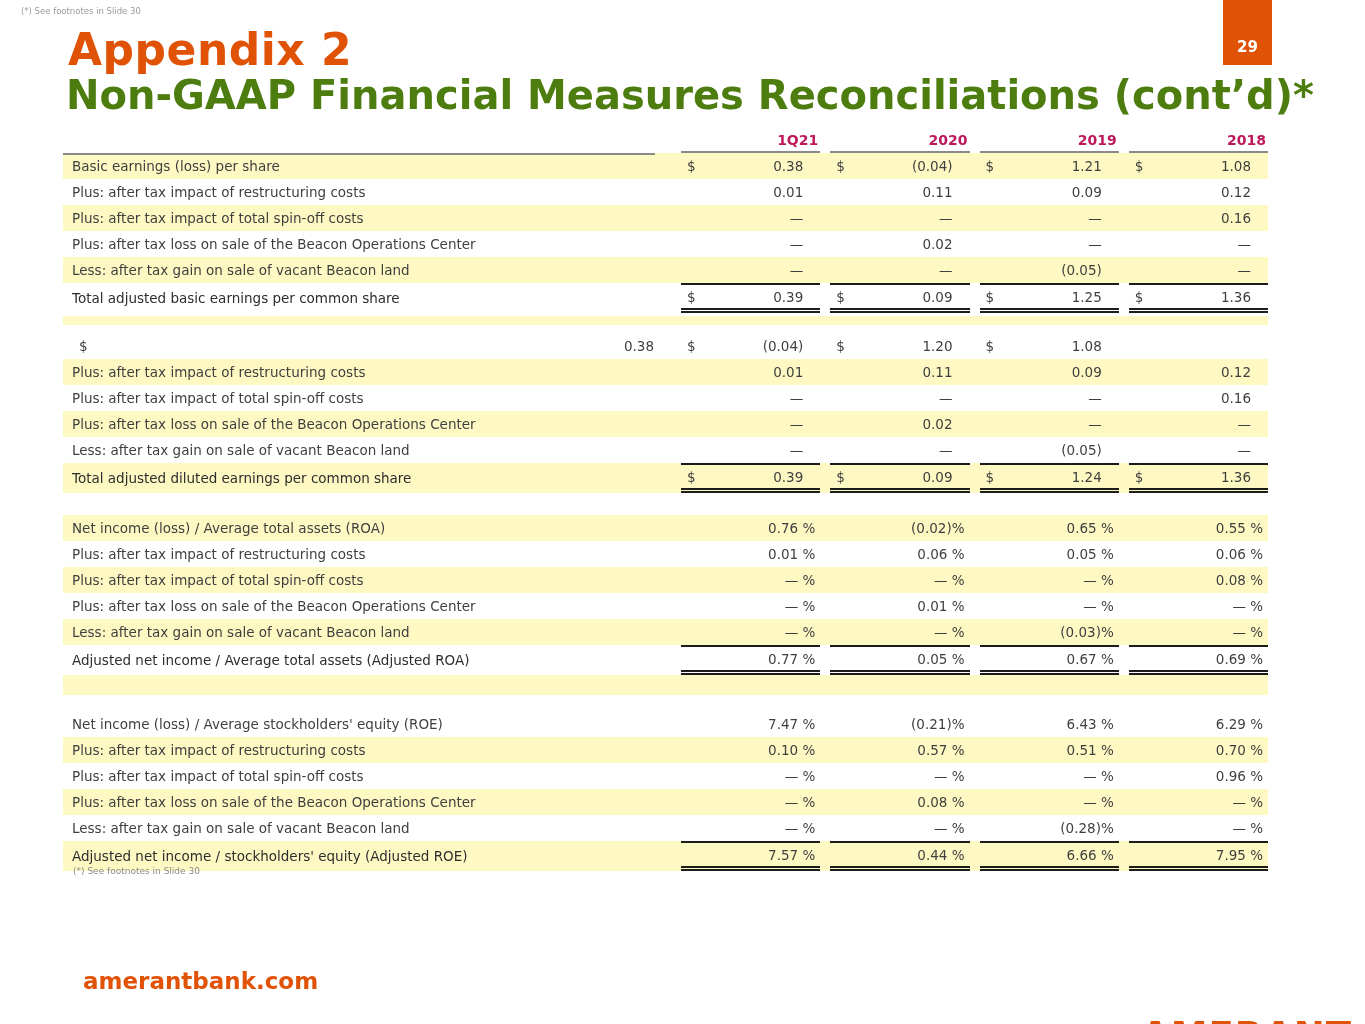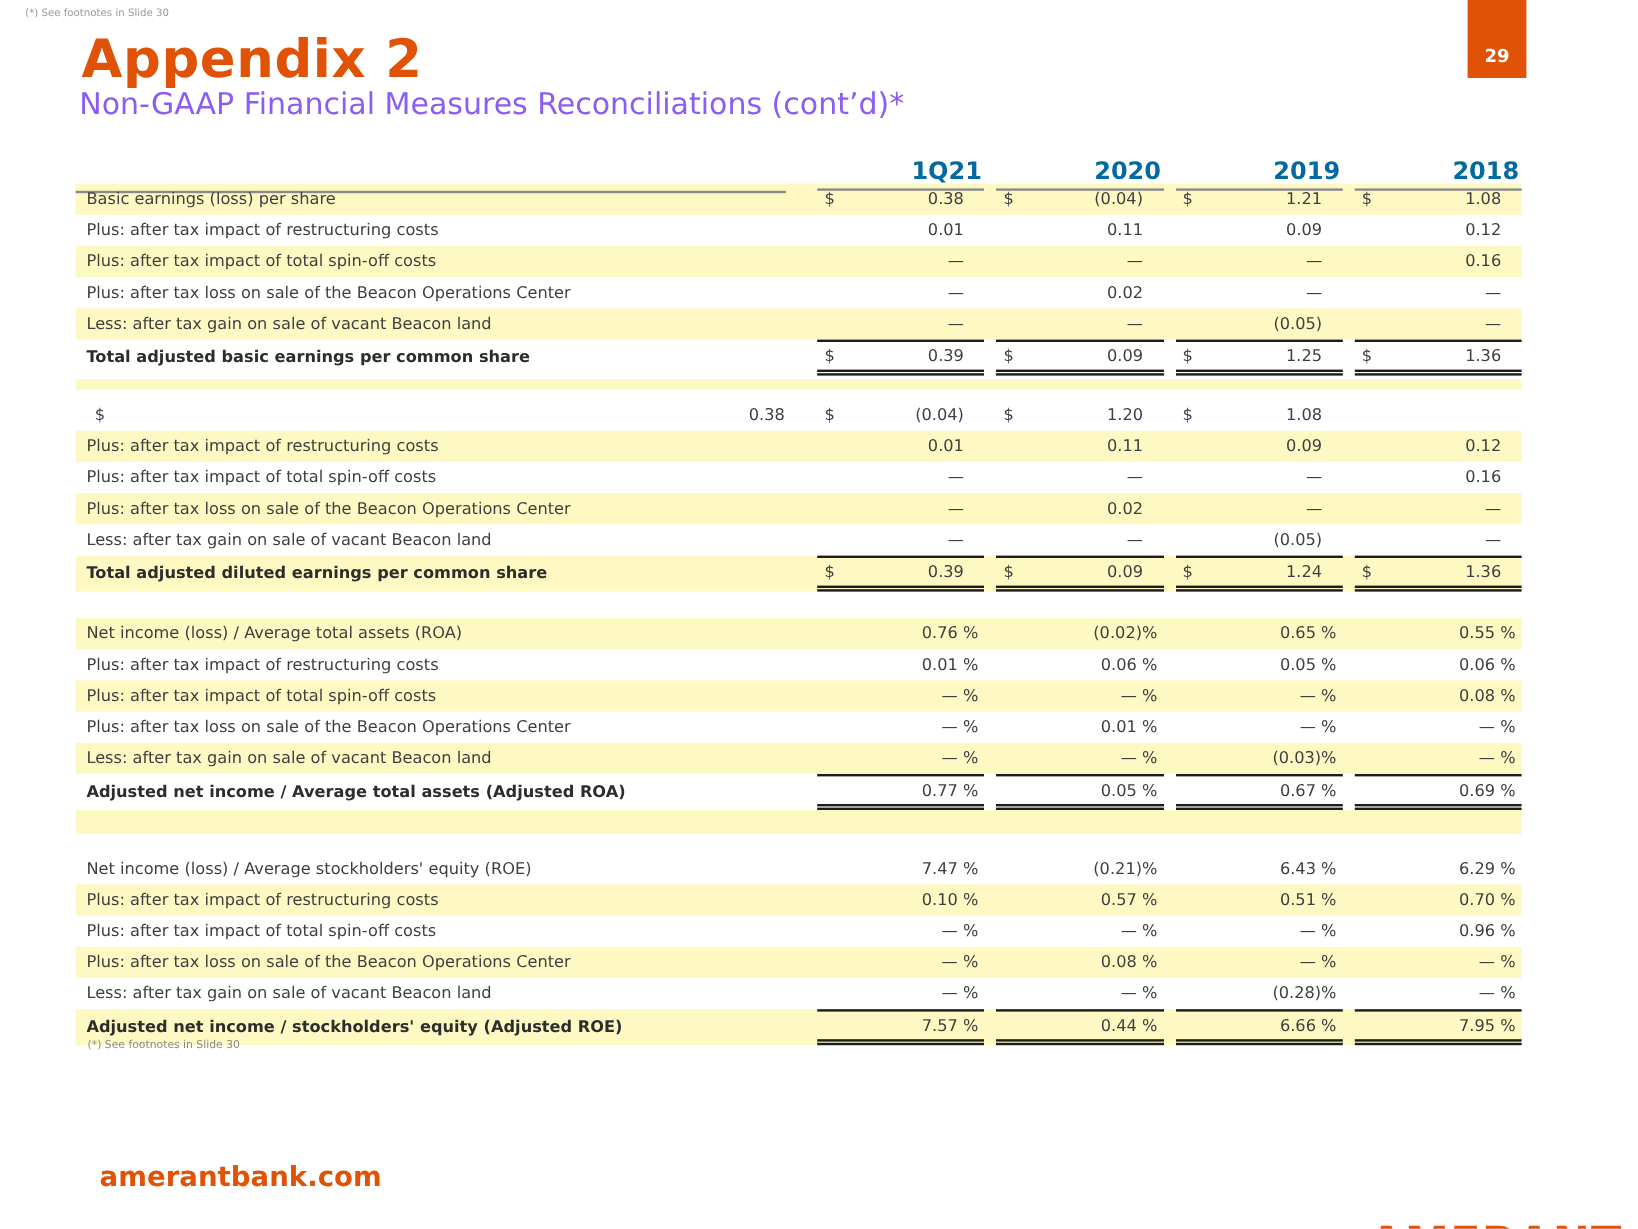--- a/index.html
+++ b/index.html
@@ -5,42 +5,42 @@
   html,body{margin:0;padding:0;}
   body{
     width:1365px;height:1024px;background:#ffffff;position:relative;overflow:hidden;
     font-family:"DejaVu Sans","Liberation Sans",sans-serif;
   }
   .top-note{position:absolute;left:21px;top:6px;font-size:8.5px;color:#9a9a9a;}
   .page-box{position:absolute;left:1223px;top:0;width:49px;height:65px;background:#E05206;
     display:flex;align-items:center;justify-content:center;padding-top:28px;box-sizing:border-box;}
   .page-box span{color:#fff;font-weight:bold;font-size:15px;}
   h1.title{position:absolute;left:66px;top:22px;margin:2px;font-size:44px;font-weight:bold;color:#E05206;letter-spacing:0.5px;}
-  h2.subtitle{position:absolute;left:66px;top:72px;margin:0;font-size:25px;font-weight:normal;color:#8b5cf6;}
+  h2.subtitle{position:absolute;left:66px;top:72px;margin:0;font-size:40px;font-weight:bold;color:#4d7c0f;}
 
   .table{position:absolute;left:63px;top:130px;width:1205px;}
   .trow{display:grid;grid-template-columns:608px repeat(4,149.25px);height:26px;}
   .trow.shaded{background:#fef9c3;}
   .lbl{font-size:13.5px;color:#3f3f3f;display:flex;align-items:center;padding-left:9px;white-space:nowrap;}
   .lbl sup{font-size:9px;margin-left:3px;}
-  .trow.total .lbl{font-weight:bold;color:#2d2d2d;}
+  .trow.total .lbl{font-weight:normal;color:#2d2d2d;}
   .grp{height:100%;}
   .grp-inner{box-sizing:border-box;height:100%;margin-left:10px;display:flex;align-items:center;
     justify-content:space-between;padding:0 17px 0 6px;font-size:13.5px;color:#3f3f3f;}
   .trow.pct .grp-inner{padding-right:5px;}
   .trow.total{height:30px;}
   .trow.total .grp-inner{border-top:2px solid #1c1c1c;border-bottom:5px double #1c1c1c;}
   .trow.spacer{height:10px;}
 
   .trow.header{height:23px;}
   .hlbl{height:100%;}
   .hlbl-inner{height:100%;margin-right:16px;border-bottom:2px solid #8a8a8a;}
   .hgrp-inner{box-sizing:border-box;height:100%;margin-left:10px;border-bottom:2px solid #8a8a8a;
     display:flex;align-items:flex-end;justify-content:flex-end;padding:0 2px 3px 0;
-    font-weight:bold;font-size:20px;color:#0369a1;}
+    font-weight:bold;font-size:14px;color:#be185d;}
 
   .bottom-note{position:absolute;left:73px;top:866px;font-size:9px;color:#8a8a8a;}
   .website{position:absolute;left:83px;top:968px;font-size:23px;font-weight:bold;color:#E05206;}
   .logo{position:absolute;left:1141px;top:972px;font-size:37px;font-weight:bold;color:#E05206;letter-spacing:1px;margin-top:42px;}
 </style>
 </head>
 <body>
 
 <div class="top-note">(*)  See footnotes in Slide 30</div>
 

